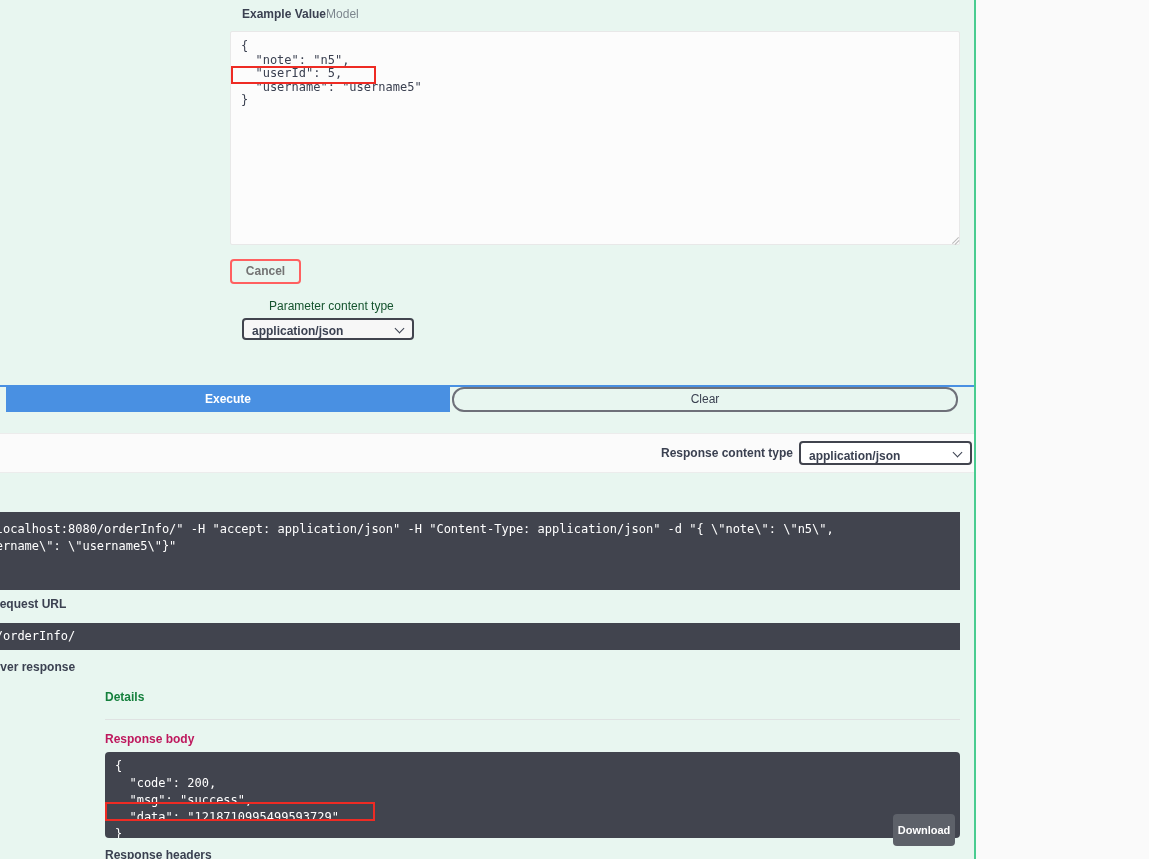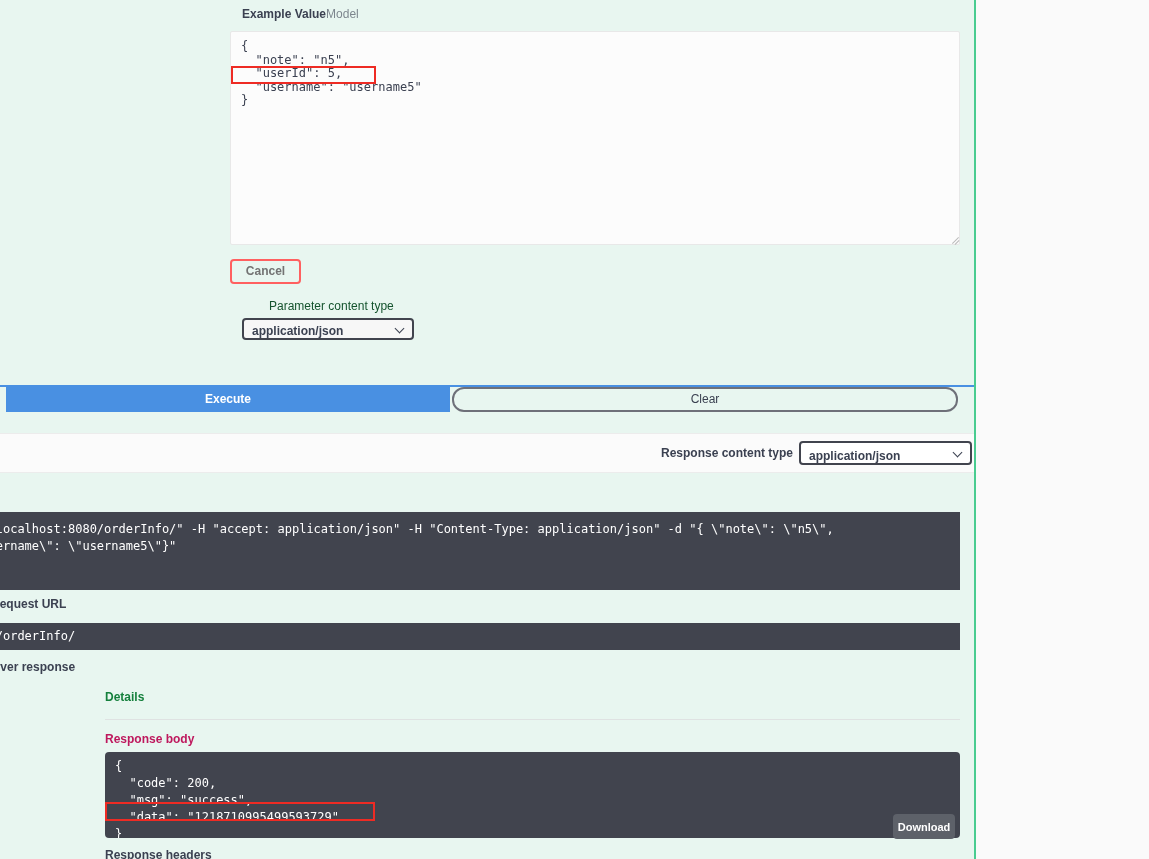--- a/index.html
+++ b/index.html
@@ -249,21 +249,21 @@
     font-weight: bold;
     color: #be185d;
   }
   #resp-body-block {
     left: 105px; top: 752px; width: 855px; height: 86px;
     padding: 6px 10px; border-radius: 4px;
   }
   .btn-download {
     position: absolute;
     left: 893px; top: 814px;
-    width: 62px; height: 25px;
+    width: 62px; height: 32px;
     background: #5d6169;
     border: none;
     border-radius: 4px;
     color: #fff;
     font-family: "Liberation Sans", sans-serif;
     font-size: 11px;
     font-weight: bold;
     line-height: 20px;
     text-align: center;
     cursor: pointer;

